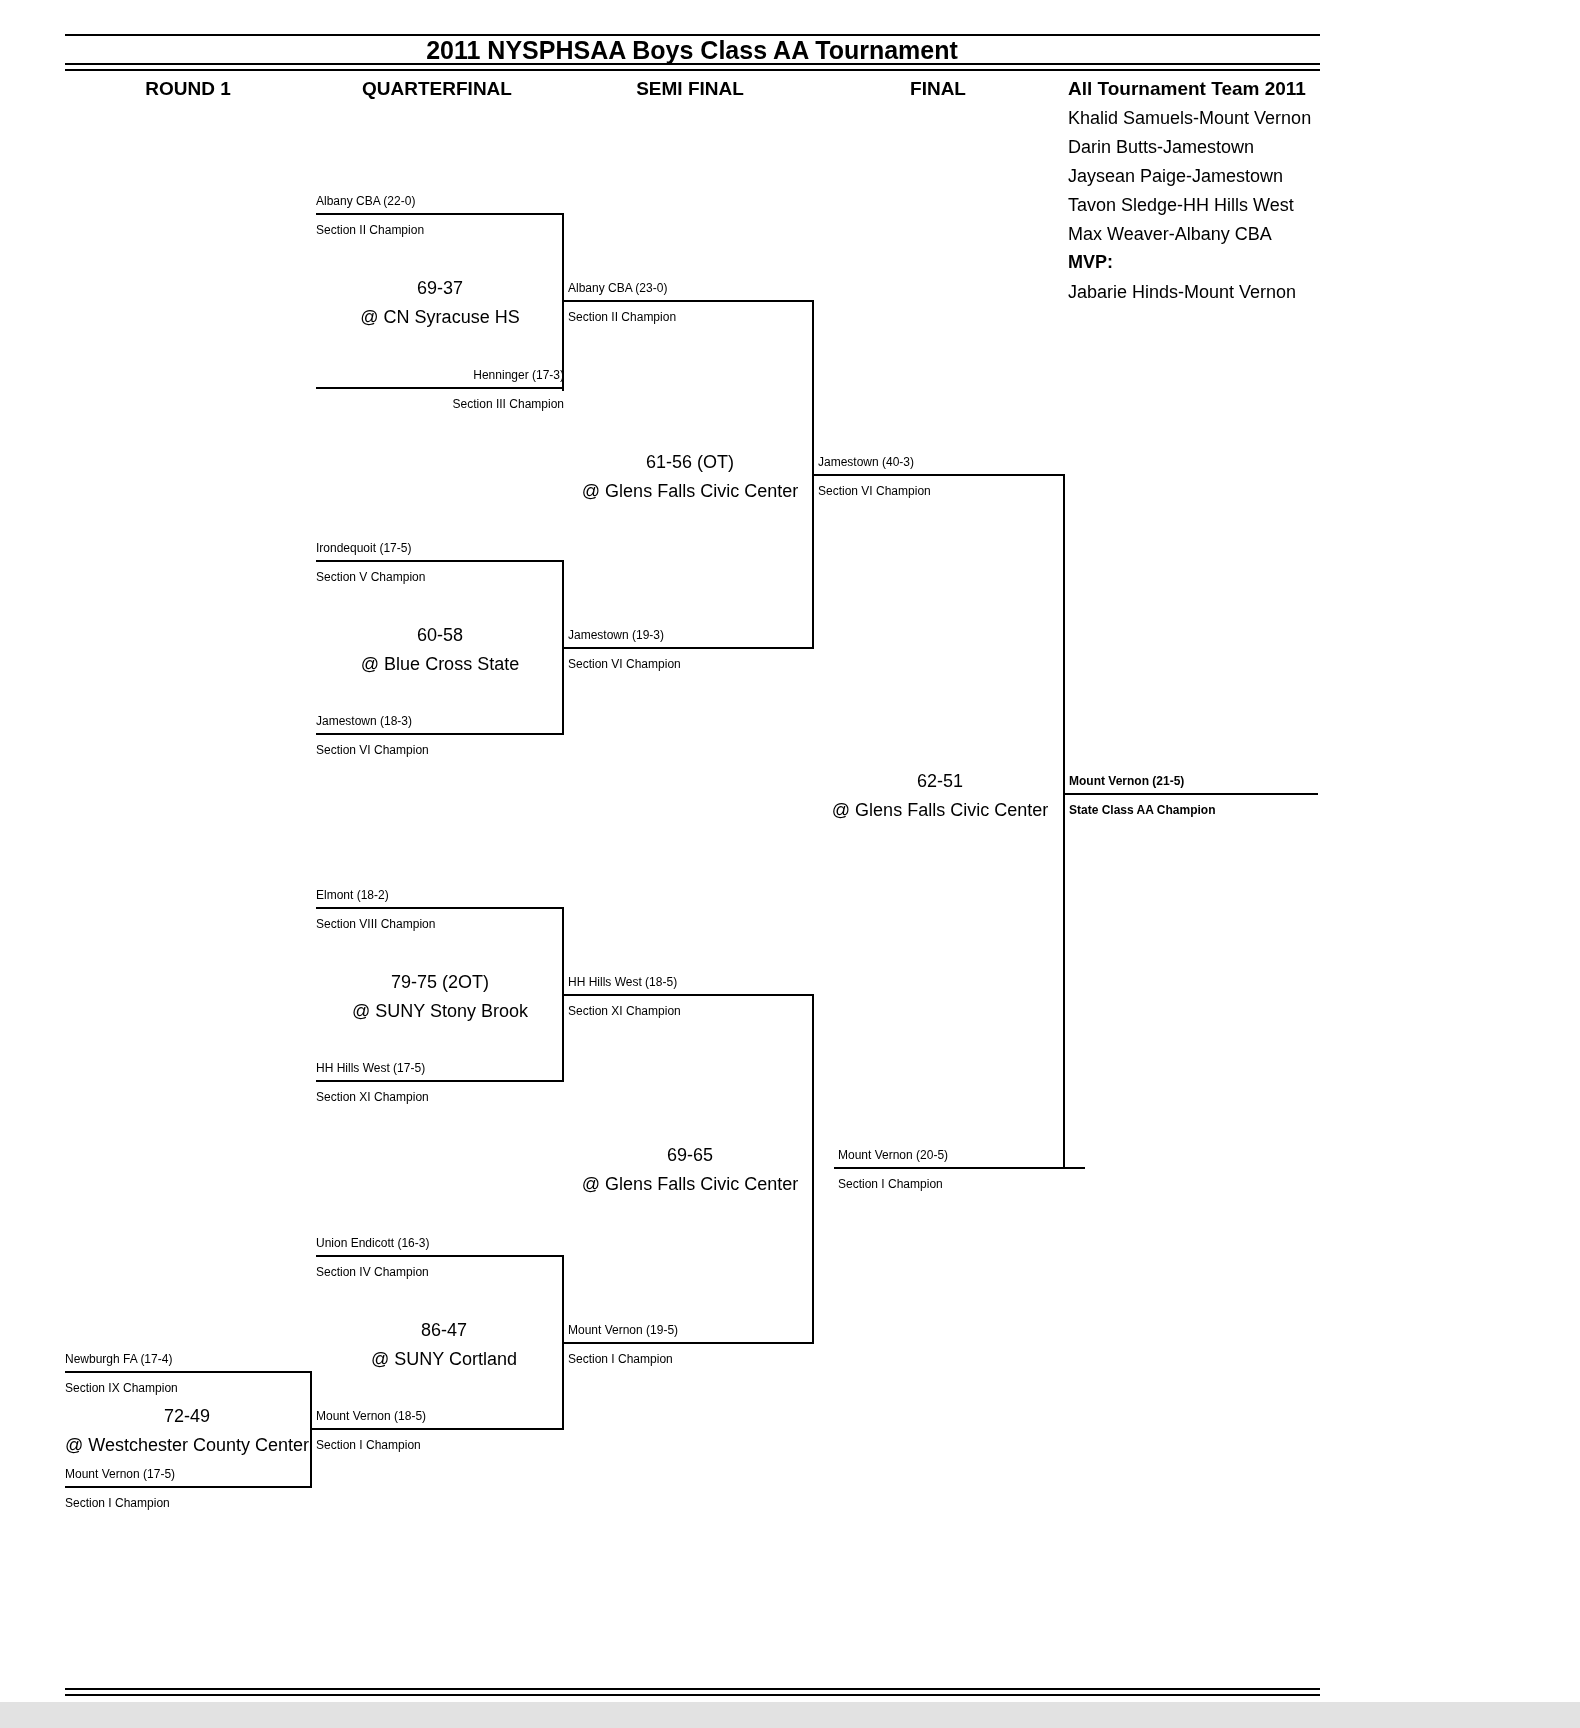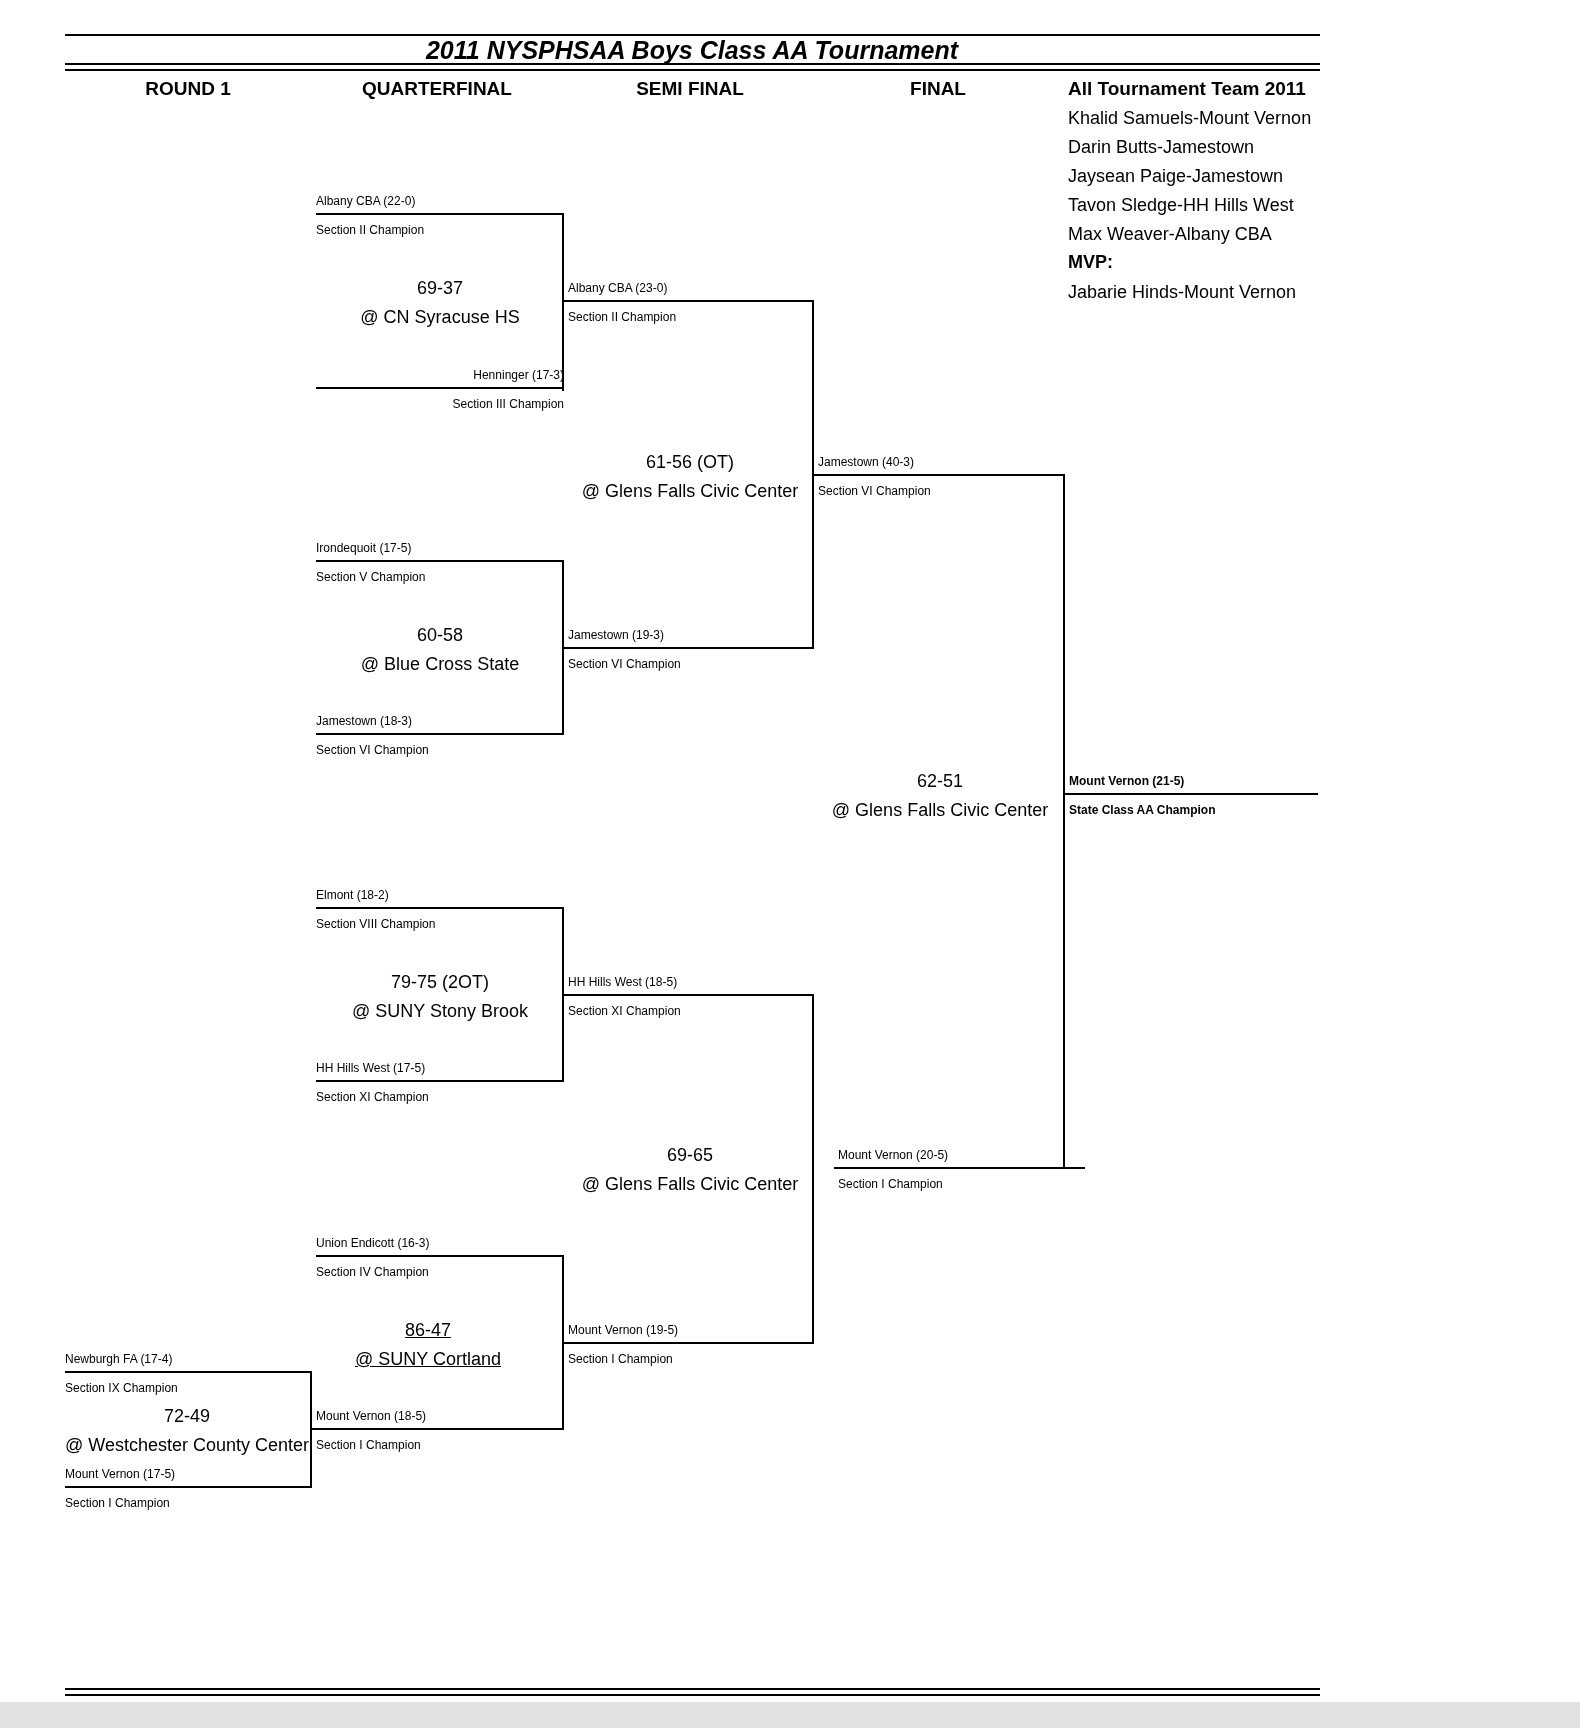--- a/index.html
+++ b/index.html
@@ -5,21 +5,21 @@
   html,body{margin:0;padding:0;}
   body{
     width:1580px;height:1728px;position:relative;background:#ffffff;
     font-family:"Liberation Sans","DejaVu Sans",sans-serif;color:#000;
     overflow:hidden;
   }
   .hline{position:absolute;height:2px;background:#000;}
   .vline{position:absolute;width:2px;background:#000;}
   .title{
     position:absolute;left:692px;top:36px;transform:translateX(-50%);
-    font-size:25px;font-weight:bold;white-space:nowrap;font-style:italic;
+    font-size:25px;font-weight:bold;white-space:nowrap;
   }
   .colhead{
     position:absolute;top:78px;transform:translateX(-50%);
     font-size:19px;font-weight:bold;white-space:nowrap;
   }
   .att-head{position:absolute;left:1068px;top:78px;font-size:19px;font-weight:bold;white-space:nowrap;}
   .att-item{position:absolute;left:1068px;font-size:18px;white-space:nowrap;line-height:22px;}
   .att-bold{font-weight:bold;}
   .slot{position:absolute;font-size:12px;}
   .slot .team{line-height:20px;padding-bottom:2px;border-bottom:2px solid #000;white-space:nowrap;}
@@ -136,21 +136,21 @@
 <div class="slot winner" style="left:814px;top:1145px;width:251px;padding-left:20px;">
   <div class="team">Mount Vernon (20-5)</div>
   <div class="sub">Section I Champion</div>
 </div>
 <div class="vline" style="left:812px;top:994px;height:350px;"></div>
 
 <div class="slot" style="left:316px;top:1233px;width:248px;">
   <div class="team">Union Endicott (16-3)</div>
   <div class="sub">Section IV Champion</div>
 </div>
-<div class="result" style="left:428px;top:1320px;text-decoration:underline;">
+<div class="result" style="left:444px;top:1320px;">
   <div class="score">86-47</div>
   <div class="venue">@ SUNY Cortland</div>
 </div>
 <div class="slot winner" style="left:564px;top:1320px;width:250px;">
   <div class="team">Mount Vernon (19-5)</div>
   <div class="sub">Section I Champion</div>
 </div>
 <div class="slot winner" style="left:312px;top:1406px;width:252px;">
   <div class="team">Mount Vernon (18-5)</div>
   <div class="sub">Section I Champion</div>

